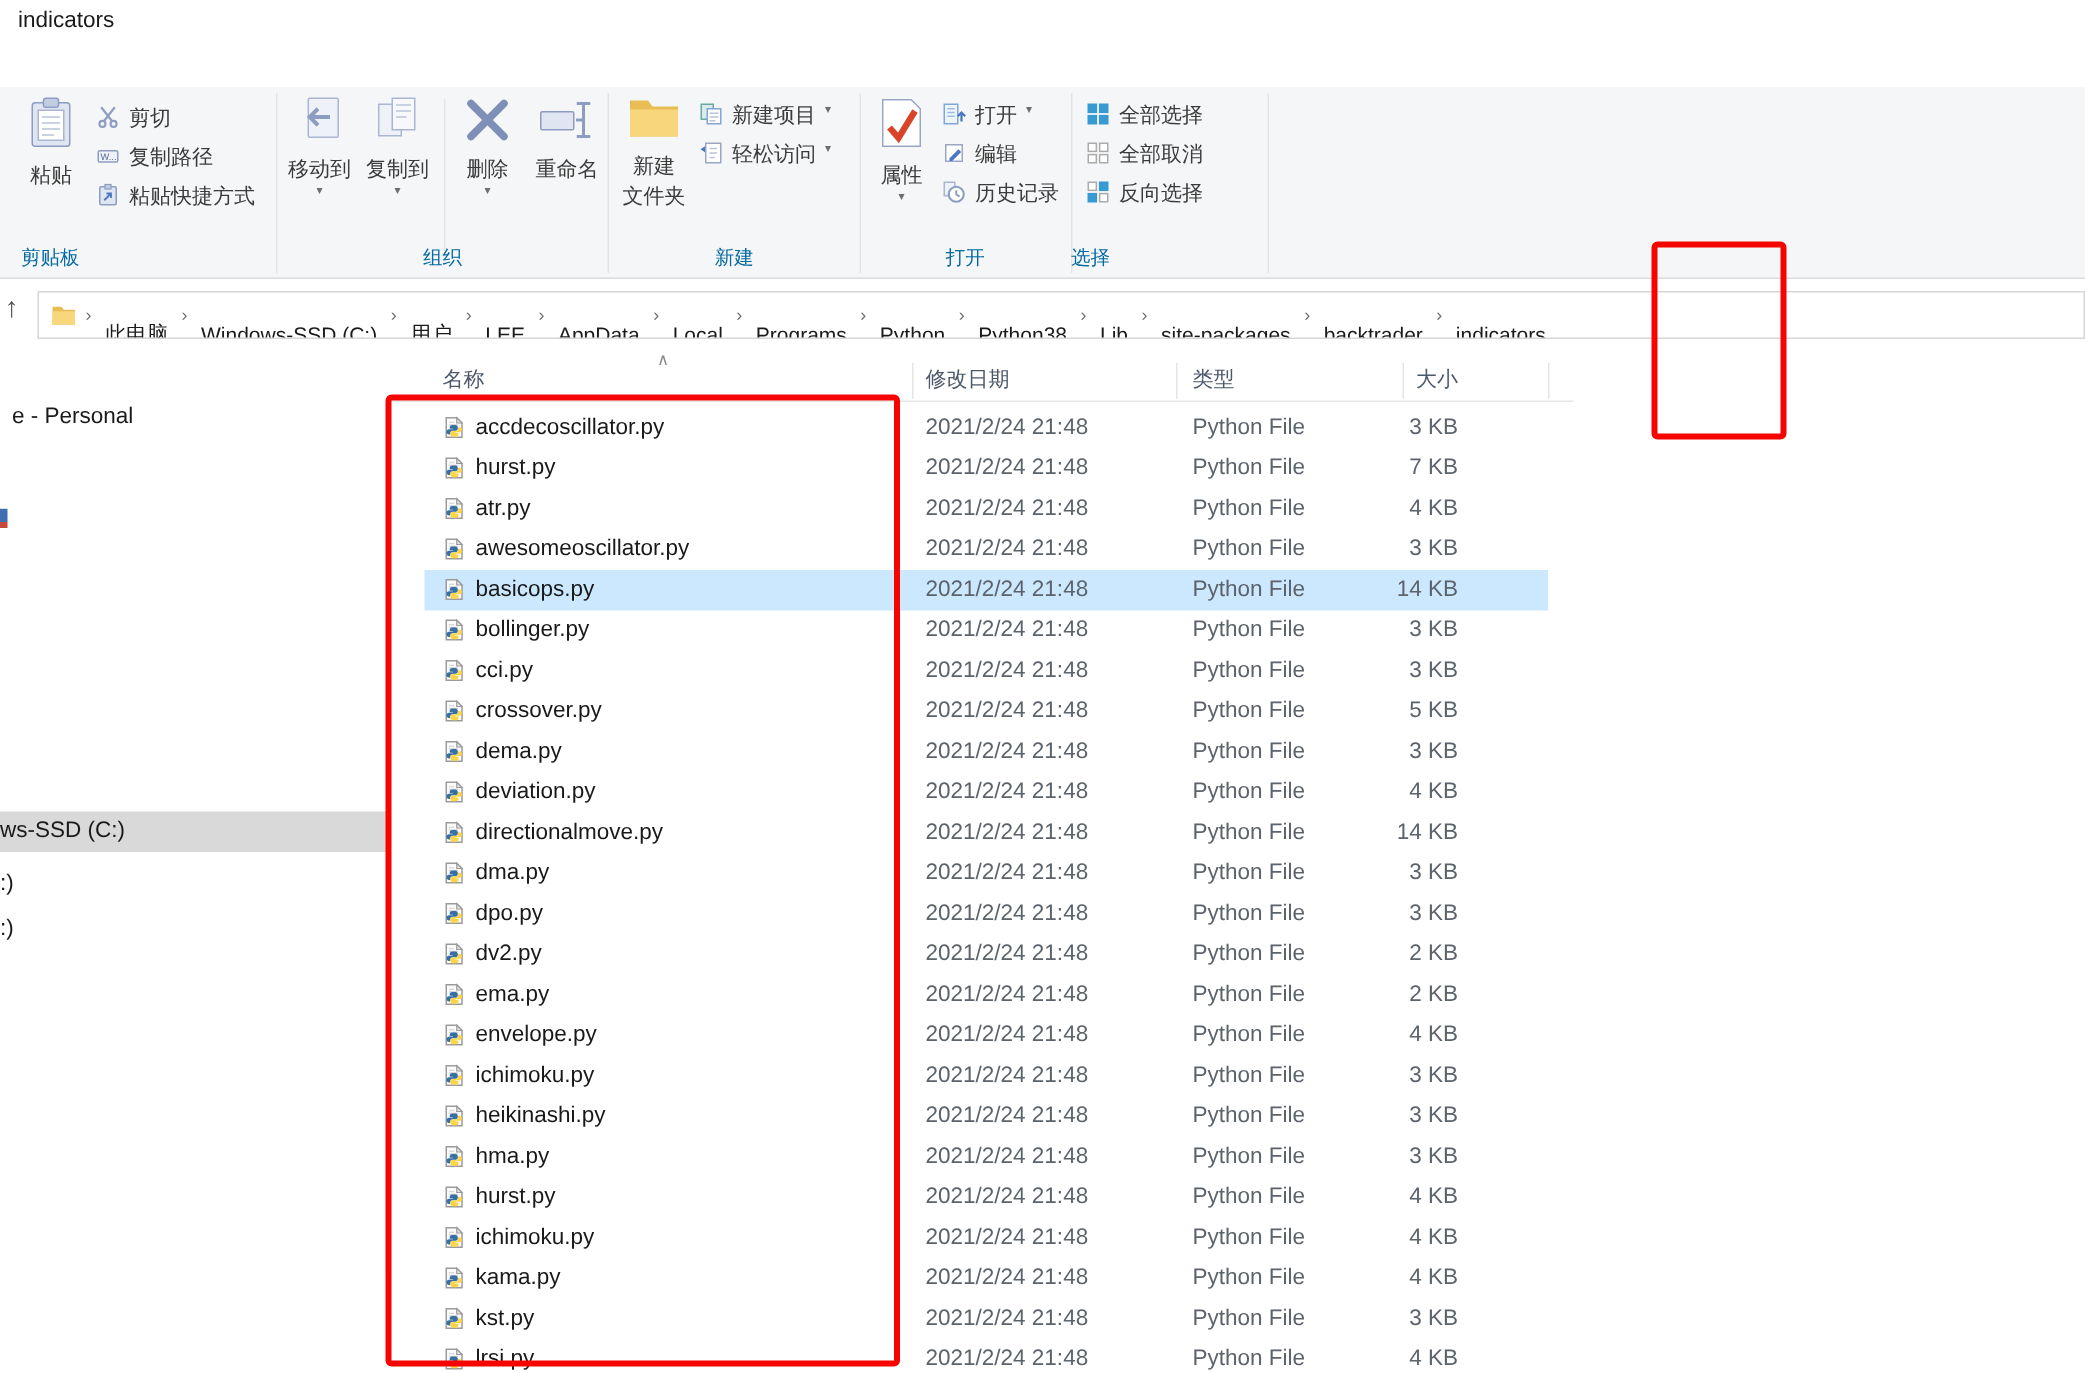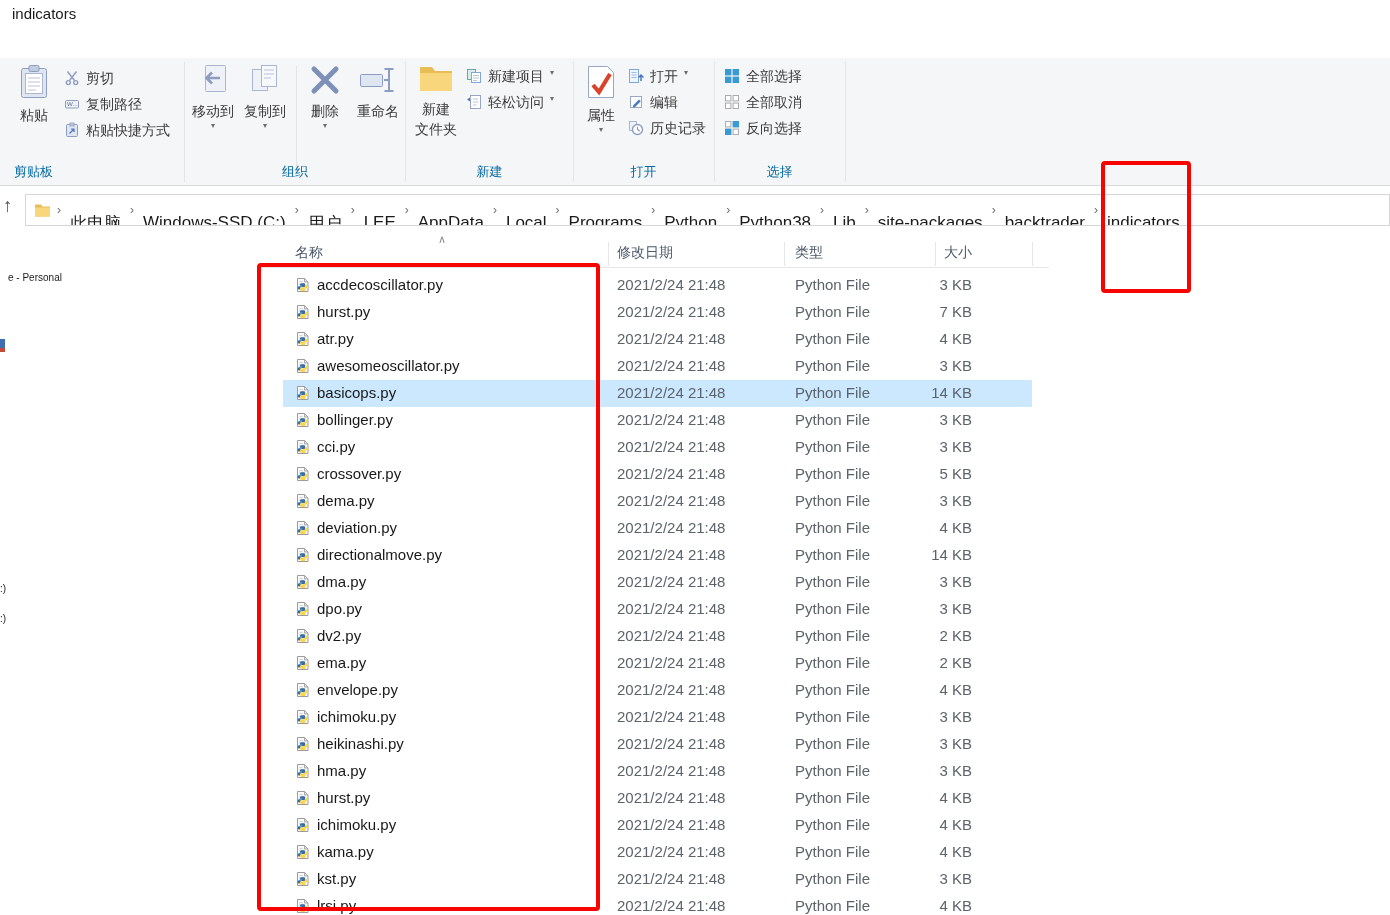--- a/index.html
+++ b/index.html
@@ -31,25 +31,25 @@
     font-size:14px; color:#3b3b3b; white-space:nowrap; }
   .caret { font-size:8px; color:#6d6d6d; }
   .caret-under { display:block; margin-top:1px; }
 
   
   #addressbar { left:0; top:186px; width:1390px; height:46px; background:#fff; }
   #up-arrow { position:absolute; left:3px; top:9px; font-size:19px; color:#555; }
   #address-box { position:absolute; left:25px; top:8px; width:1365px; height:32px;
     background:#fff; border:1px solid #d6d6d6; display:flex; align-items:center;
     padding-left:8px; overflow:hidden; white-space:nowrap; }
-  .crumb { font-size:17px; color:#1a1a1a; padding:0 5px;margin-top:26px; }
+  .crumb { font-size:14px; color:#1a1a1a; padding:0 5px;margin-top:26px; }
   .crumb-sep { font-size:12px; color:#6d6d6d; padding:0 4px; }
 
   
-  .side-item { position:absolute; left:0; font-size:10px; color:#1a1a1a; height:26px;
+  .side-item { position:absolute; left:0; font-size:15px; color:#1a1a1a; height:26px;
     line-height:26px; white-space:nowrap; overflow:hidden; }
   #side-c-row { left:0; top:541px; width:259px; height:27px; background:#d9d9d9; }
   #side-icon-frag { left:0; top:339px; width:5px; height:13px; overflow:hidden; }
   #side-icon-frag b { display:block; width:10px; height:9px; background:#3f6fb0; }
   #side-icon-frag u { display:block; width:6px; height:4px; background:#c64a3a; }
 
   
   #list-header { left:259px; top:240px; width:790px; height:28px;
     border-bottom:1px solid #e6e6e6; }
   .hcell { position:absolute; top:4px; font-size:14px; color:#4b5869; white-space:nowrap; }
@@ -264,21 +264,21 @@
       <span>
           <svg width="16" height="16" viewBox="0 0 16 16">
             <rect x="1.5" y="1.5" width="5.4" height="5.4" fill="#fff" stroke="#ababab"></rect>
             <rect x="8.6" y="1" width="6.4" height="6.4" fill="#379ad3"></rect>
             <rect x="1" y="8.6" width="6.4" height="6.4" fill="#379ad3"></rect>
             <rect x="9.1" y="9.1" width="5.4" height="5.4" fill="#fff" stroke="#ababab"></rect>
           </svg>
         </span>
       <span>反向选择</span>
     </div>
-    <div class="glabel" style="left:714px;width:131px;text-align:center">选择</div>
+    <div class="glabel" style="left:714px;width:131px;text-align:left">选择</div>
   </div>
 
   <div id="addressbar" class="abs">
     <div id="up-arrow">↑</div>
     <div id="address-box">
       <span style="margin-right:2px">
           <svg width="17" height="15" viewBox="0 0 17 15">
             <path d="M1 1.5h6l1.5 2H16v10H1z" fill="#e9bd55"></path>
             <path d="M1 4.5h15v9H1z" fill="#f8d77c"></path>
           </svg>
@@ -312,20 +312,23 @@
           <span class="crumb">indicators</span>
         </span>
     </div>
   </div>
 
   <div class="side-item" style="top:265px;left:8px">e - Personal</div>
   <div id="side-icon-frag" class="abs">
       <b></b>
       <u></u>
     </div>
+  <div id="side-c-row" class="abs">
+    <span class="side-item" style="top:0;left:0">ws-SSD (C:)</span>
+  </div>
   <div class="side-item" style="top:576px;left:0">:)</div>
   <div class="side-item" style="top:606px;left:0">:)</div>
 
   <div id="list-header" class="abs">
     <div id="sort-caret">∧</div>
     <div class="hcell" style="left:36px">名称</div>
     <div class="hdiv" style="left:349px"></div>
     <div class="hcell" style="left:358px">修改日期</div>
     <div class="hdiv" style="left:525px"></div>
     <div class="hcell" style="left:536px">类型</div>

